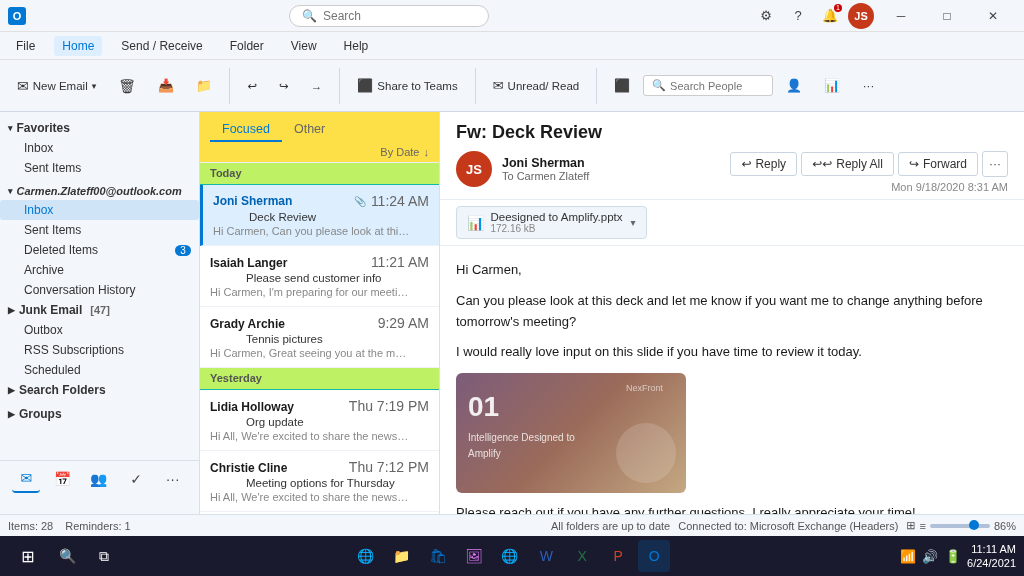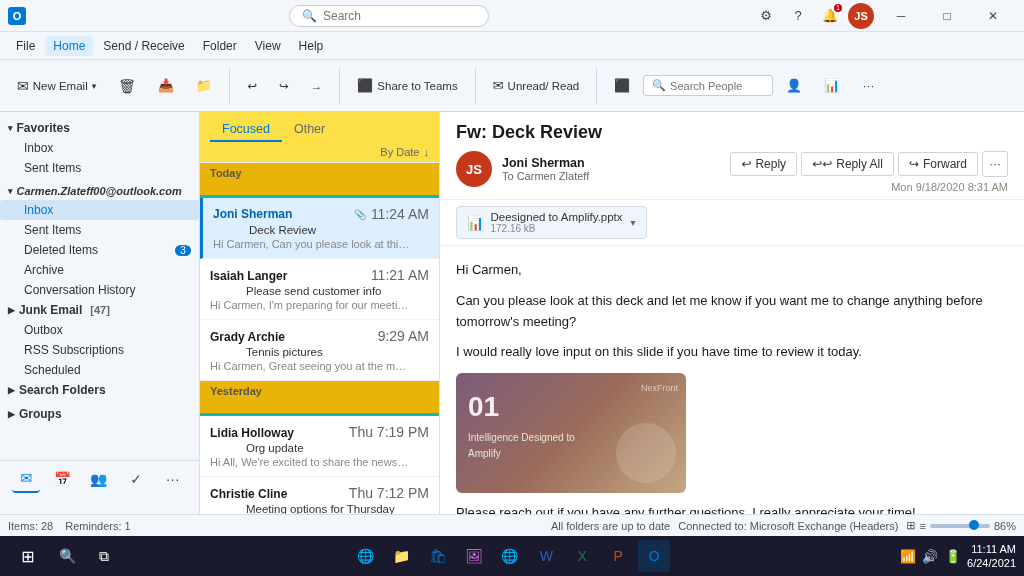--- a/index.html
+++ b/index.html
@@ -88,21 +88,21 @@
     .win-controls { display: flex; }
     .win-ctrl { width: 46px; height: 32px; display: flex; align-items: center; justify-content: center; cursor: pointer; font-size: 12px; color: #444; }
 
     
     .menu-bar {
       height: 28px;
       background: #f3f6fb;
       display: flex;
       align-items: center;
       padding: 0 8px;
-      gap: 2px;
+      gap: 11px;
       border-bottom: 1px solid #e0e0e0;
     }
     .menu-item {
       padding: 3px 8px;
       cursor: pointer;
       border-radius: 3px;
       font-size: 12px;
       color: #333;
     }
     .menu-item.active { background: #ddeeff; color: #0078d4; }
@@ -237,26 +237,26 @@
     }
     .date-sort {
       display: flex; align-items: center; justify-content: flex-end;
       font-size: 11px; color: #666; gap: 4px; cursor: pointer;
     }
     .email-list-scroll {
       flex: 1;
       overflow-y: auto;
     }
     .email-date-header {
-      padding: 4px 10px 16px;
+      padding: 4px 10px 5px;
       font-size: 11px;
       font-weight: 600;
       color: #555;
-      background: #eab308;
-      border-bottom: 3px solid #14b8a6;
+      background: #bef264;
+      border-bottom: 1px solid #14b8a6;
     }
     .email-item {
       padding: 8px 10px;
       border-bottom: 1px solid #eef2f7;
       cursor: pointer;
     }
     .email-item.selected { background: #ddeeff; border-left: 3px solid #0078d4; }
     .email-item-header { display: flex; justify-content: space-between; align-items: baseline; margin-bottom: 2px; }
     .email-sender { font-weight: 600; font-size: 12px; color: #1a1a1a; }
     .email-item.selected .email-sender { color: #0063b1; }
@@ -362,21 +362,21 @@
       padding: 12px;
     }
     .thumb-number { font-size: 28px; font-weight: 700; color: rgba(255,255,255,0.9); }
     .thumb-title { font-size: 10px; color: rgba(255,255,255,0.8); max-width: 120px; }
     .thumb-decoration {
       position: absolute; right: 10px; bottom: 10px;
       width: 60px; height: 60px;
       background: rgba(255,255,255,0.15);
       border-radius: 50%;
     }
-    .thumb-brand { position: absolute; top: 8px; right: 8px; font-size: 9px; color: rgba(255,255,255,0.6); }
+    .thumb-brand { position: absolute; top: 8px; right: 23px; font-size: 9px; color: rgba(255,255,255,0.6); }
 
     
     .status-bar {
       height: 22px;
       background: #f3f6fb;
       border-top: 1px solid #d8e0ea;
       display: flex;
       align-items: center;
       justify-content: space-between;
       padding: 0 8px;

